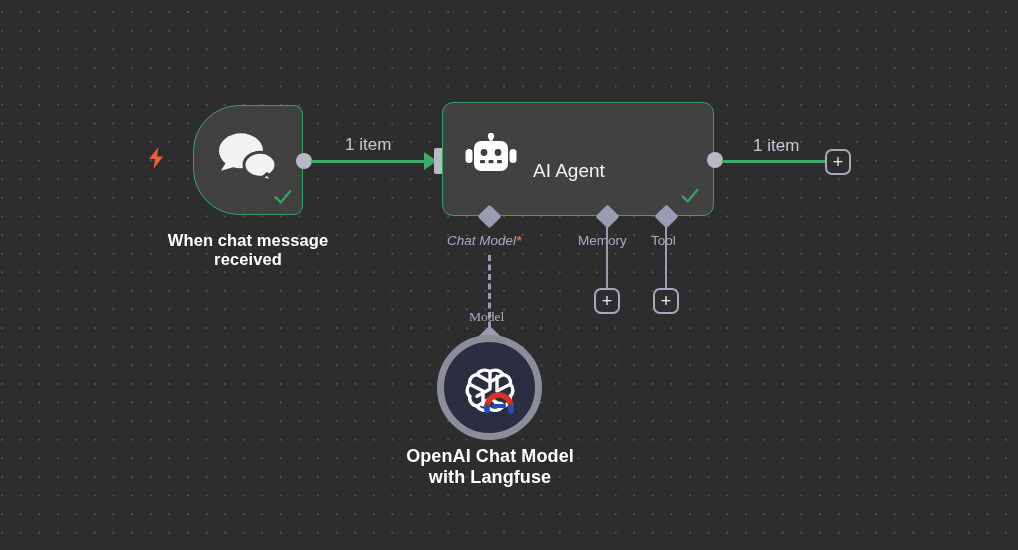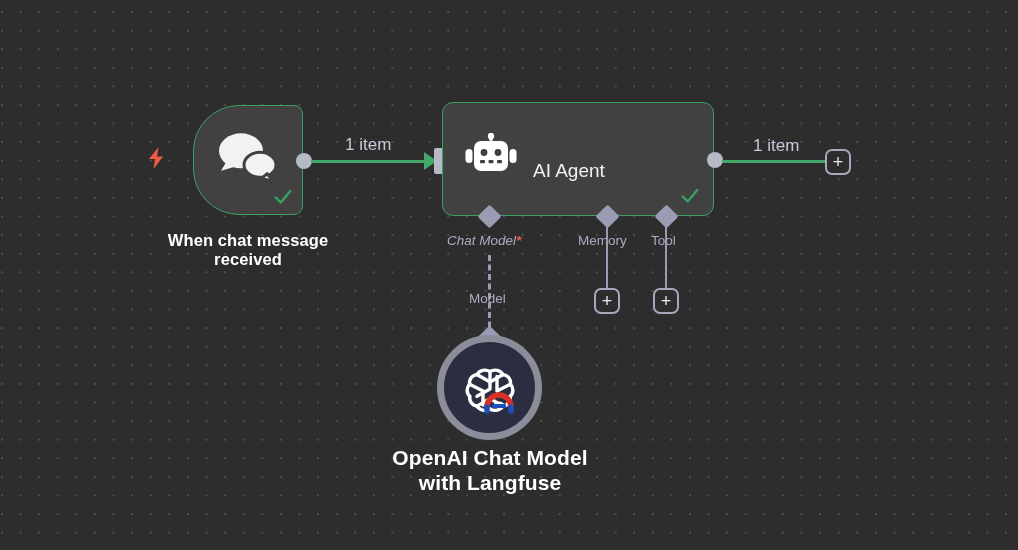--- a/index.html
+++ b/index.html
@@ -237,21 +237,21 @@
 
   <div class="conn-line" style="left:722px; top:160px; width:103px; height:3px;"></div>
   <div class="edge-label" style="left:753px; top:136px;">1 item</div>
   <div class="plus-btn" style="left:825px; top:149px;">+</div>
 
   <div class="diamond" style="left:481px; top:208px;"></div>
   <div class="sub-label" style="left:447px; top:233px;font-style:italic;">
     <span>Chat Model</span><span class="req">*</span>
   </div>
   <div class="sub-line dashed" style="left:488px; top:255px; height:82px;"></div>
-  <div class="sub-label" style="left:469px; top:291px;">Model</div>
+  <div class="sub-label" style="left:469px; top:309px;font-family:Liberation Serif, serif;">Model</div>
 
   <div class="diamond" style="left:599px; top:208px;"></div>
   <div class="sub-label" style="left:578px; top:233px;">Memory</div>
   <div class="sub-line" style="left:606px; top:222px; height:68px;"></div>
   <div class="plus-btn" style="left:594px; top:288px;">+</div>
 
   <div class="diamond" style="left:658px; top:208px;"></div>
   <div class="sub-label" style="left:651px; top:233px;text-align:center;">Tool</div>
   <div class="sub-line" style="left:665px; top:222px; height:68px;"></div>
   <div class="plus-btn" style="left:653px; top:288px;">+</div>
@@ -281,16 +281,16 @@
       </svg>
       <svg width="30" height="24" viewBox="0 0 30 24" style="position:absolute; left:21px; top:29px;">
         <path d="M3 17 A11 11 0 0 1 27 17" fill="none" stroke="#d93025" stroke-width="5.5" stroke-linecap="round"></path>
         <path d="M3 17 L3 21 M27 17 L27 21" stroke="#1f4fbf" stroke-width="5.5" stroke-linecap="round"></path>
         <path d="M10 16 A5.5 5.5 0 0 1 20 16" fill="none" stroke="#ffffff" stroke-width="2.4"></path>
         <rect x="8" y="14" width="14" height="4" fill="#1f4fbf" rx="1"></rect>
       </svg>
     </div>
   </div>
 
-  <div class="node-label" style="left:380px; top:446px; width:220px; font-size:21px;">OpenAI Chat Model
+  <div class="node-label" style="left:380px; top:446px; width:220px; font-size:18px;">OpenAI Chat Model
 with Langfuse</div>
 
 </div>
 
 </body></html>

